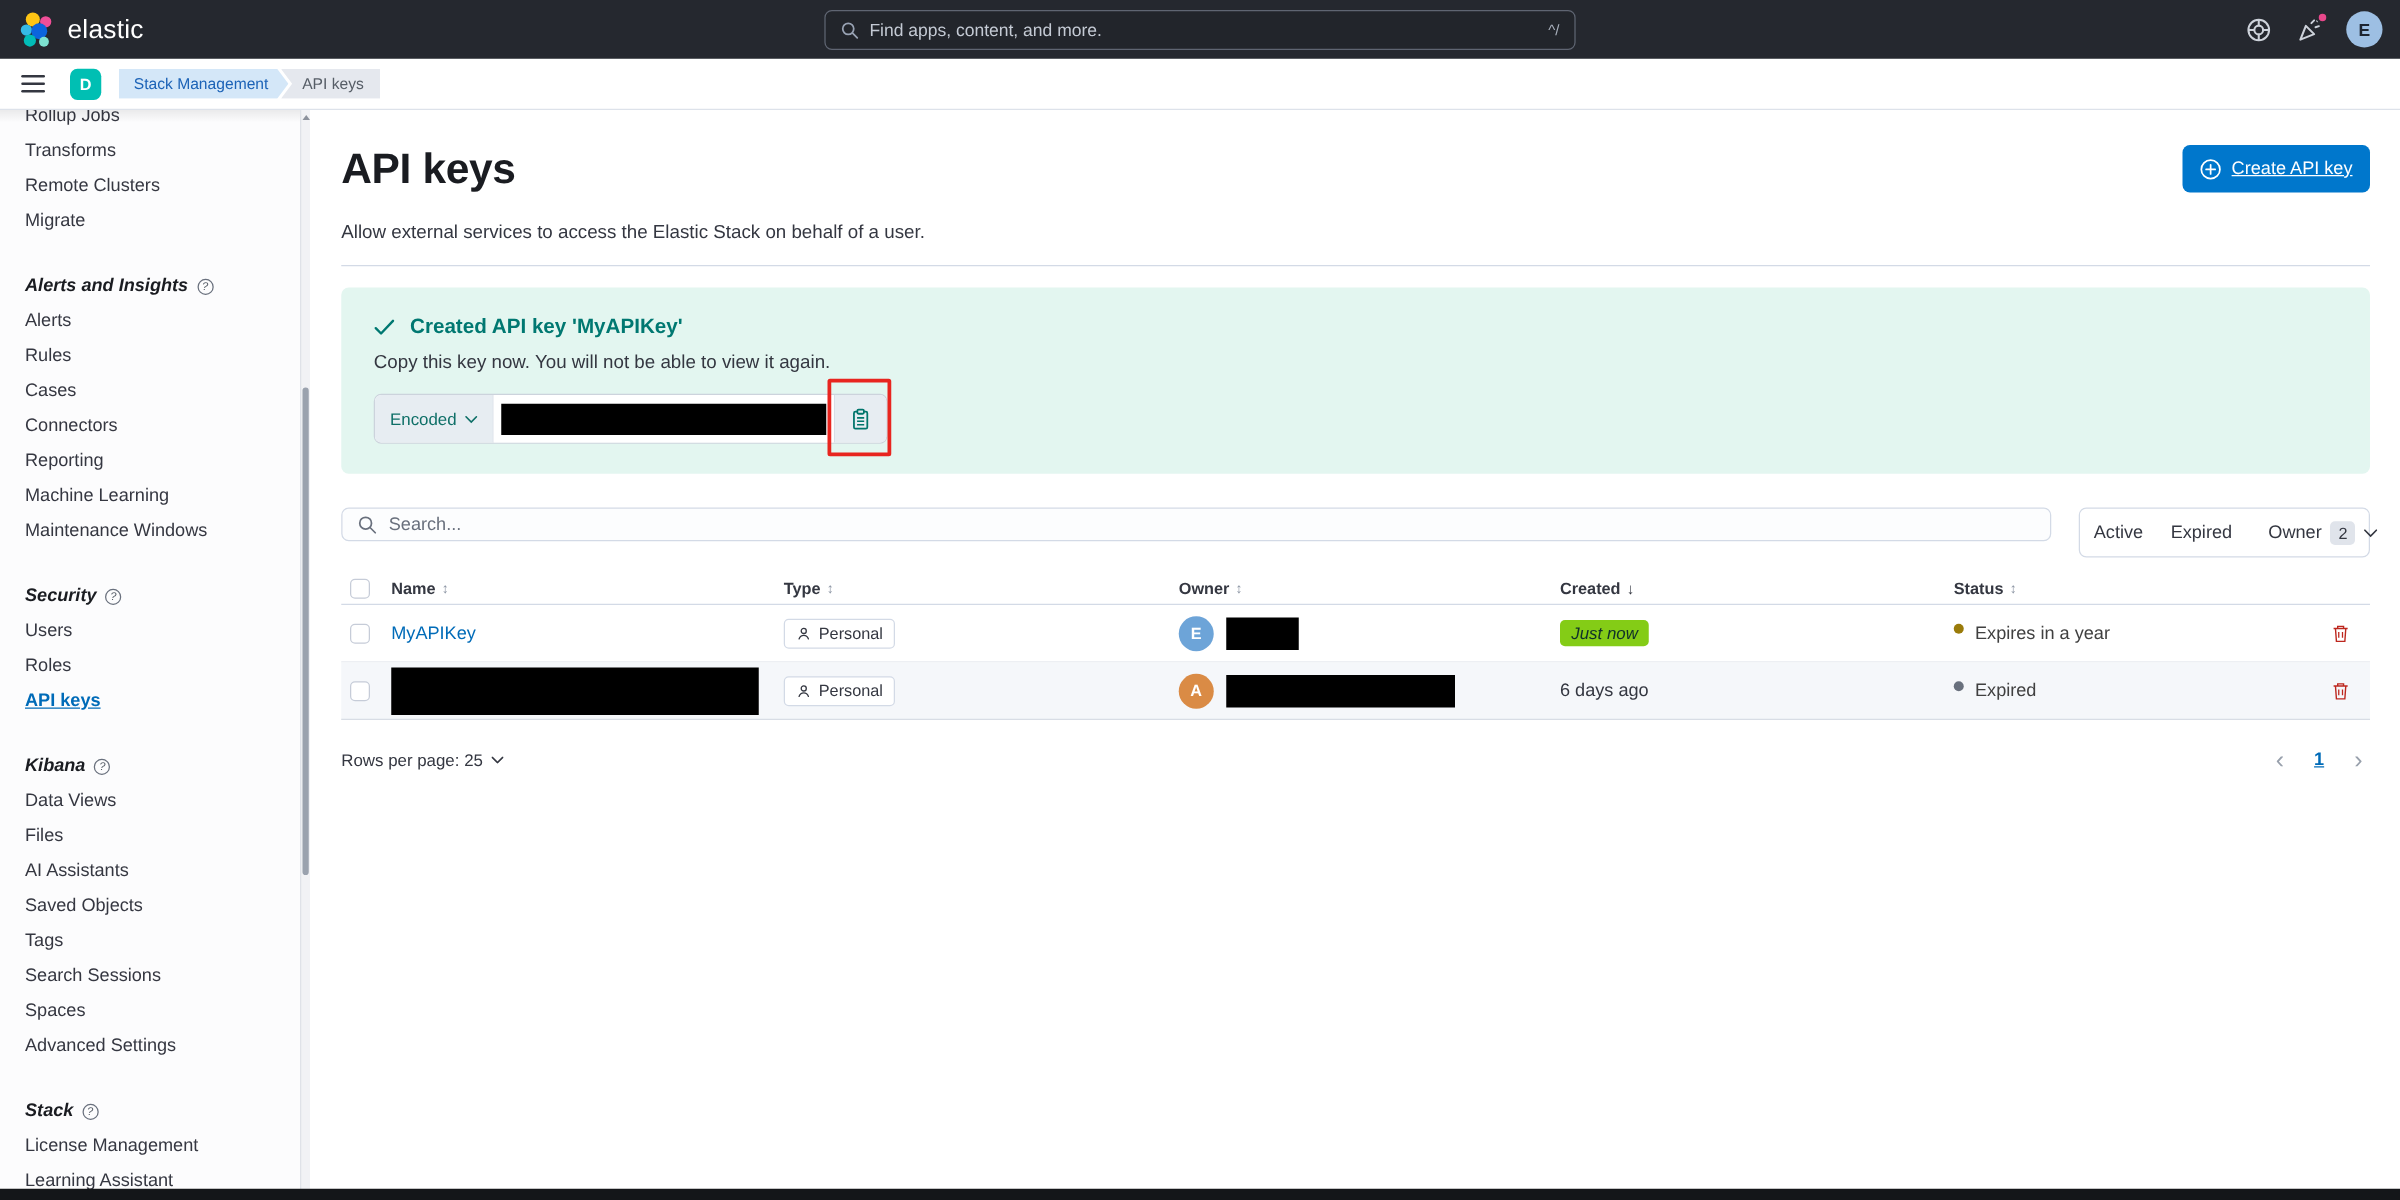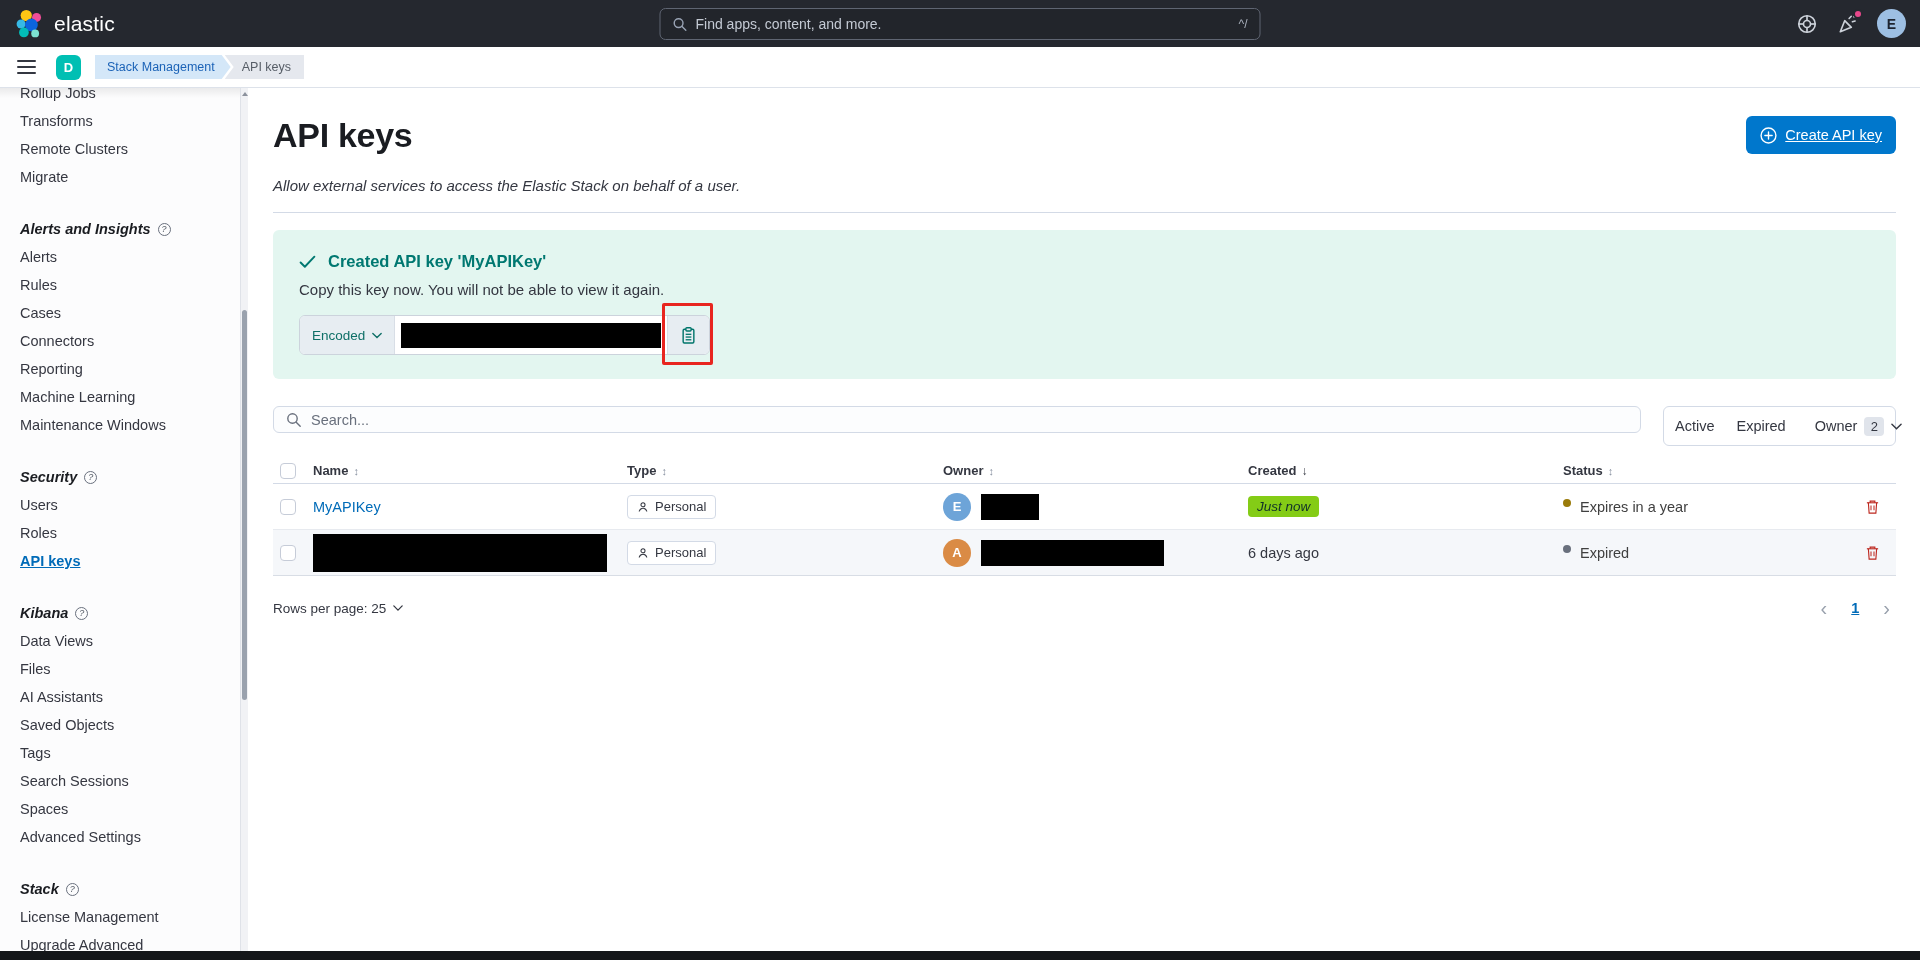--- a/index.html
+++ b/index.html
@@ -49,21 +49,21 @@
   .scroll-up-arrow { position:absolute; top:4px; left:1px; width:0; height:0; border-left:3px solid transparent; border-right:3px solid transparent; border-bottom:4px solid #8c929d; }
   .scroll-thumb { position:absolute; right:1.5px; top:222px; width:4.5px; height:390px; background:#9aa2ae; border-radius:3px; }
 
   
   .main { flex:1; padding:0 24px 0 25px; position:relative; background:#fff; overflow:hidden; }
   .title-row { margin-top:28px; display:flex; justify-content:space-between; align-items:flex-start; }
   h1.page-title { font-size:34px; font-weight:700; color:#1a1c21; letter-spacing:-.3px; }
   .create-btn { height:38px; border:none; border-radius:6px; color:#fff; font-size:14.5px; font-weight:500;
     font-family:inherit; display:flex; align-items:center; gap:8px; padding:0 14px; cursor:pointer; }
   .create-btn span { text-decoration:underline; }
-  .page-desc { margin-top:22px; font-size:15px; color:#343741;font-style:italic; }
+  .page-desc { margin-top:22px; font-size:15px; color:#343741; }
   .rule { border:none; border-top:1px solid #d3dae6; margin-top:18px; }
 
   
   .callout { margin-top:17px; border-radius:6px; padding:22px 26px 24px; }
   .callout-title-row { display:flex; align-items:center; gap:12px; font-size:16.5px; font-weight:700; }
   .callout-body { margin-top:10px; font-size:15px; color:#343741; }
   .field-group { margin-top:17px; display:flex; width:fit-content; border:1px solid #ccd3dc; border-radius:6px; background:#fff; height:40px; }
   .field-prepend { display:flex; align-items:center; gap:7px; background:#e7edf2; color:#0e6f67; font-size:13.5px;
     padding:0 12px; border-radius:5px 0 0 5px; border-right:1px solid #d8dee6; cursor:pointer; }
   .field-input { width:272px; display:flex; align-items:center; background:#fff; }
@@ -319,21 +319,21 @@
           <span class="nav-label">Stack</span>
           <span class="help-circle">?</span>
         </div>
 
         <div class="nav-entry item">
           <span class="nav-label">License Management</span>
 
         </div>
 
         <div class="nav-entry item">
-          <span class="nav-label">Upgrade Advanced</span>
+          <span class="nav-label">Learning Assistant</span>
 
         </div>
       </div>
     <div class="scroll-track">
       <div class="scroll-up-arrow"></div>
       <div class="scroll-thumb"></div>
     </div>
   </nav>
 
   <main class="main">

